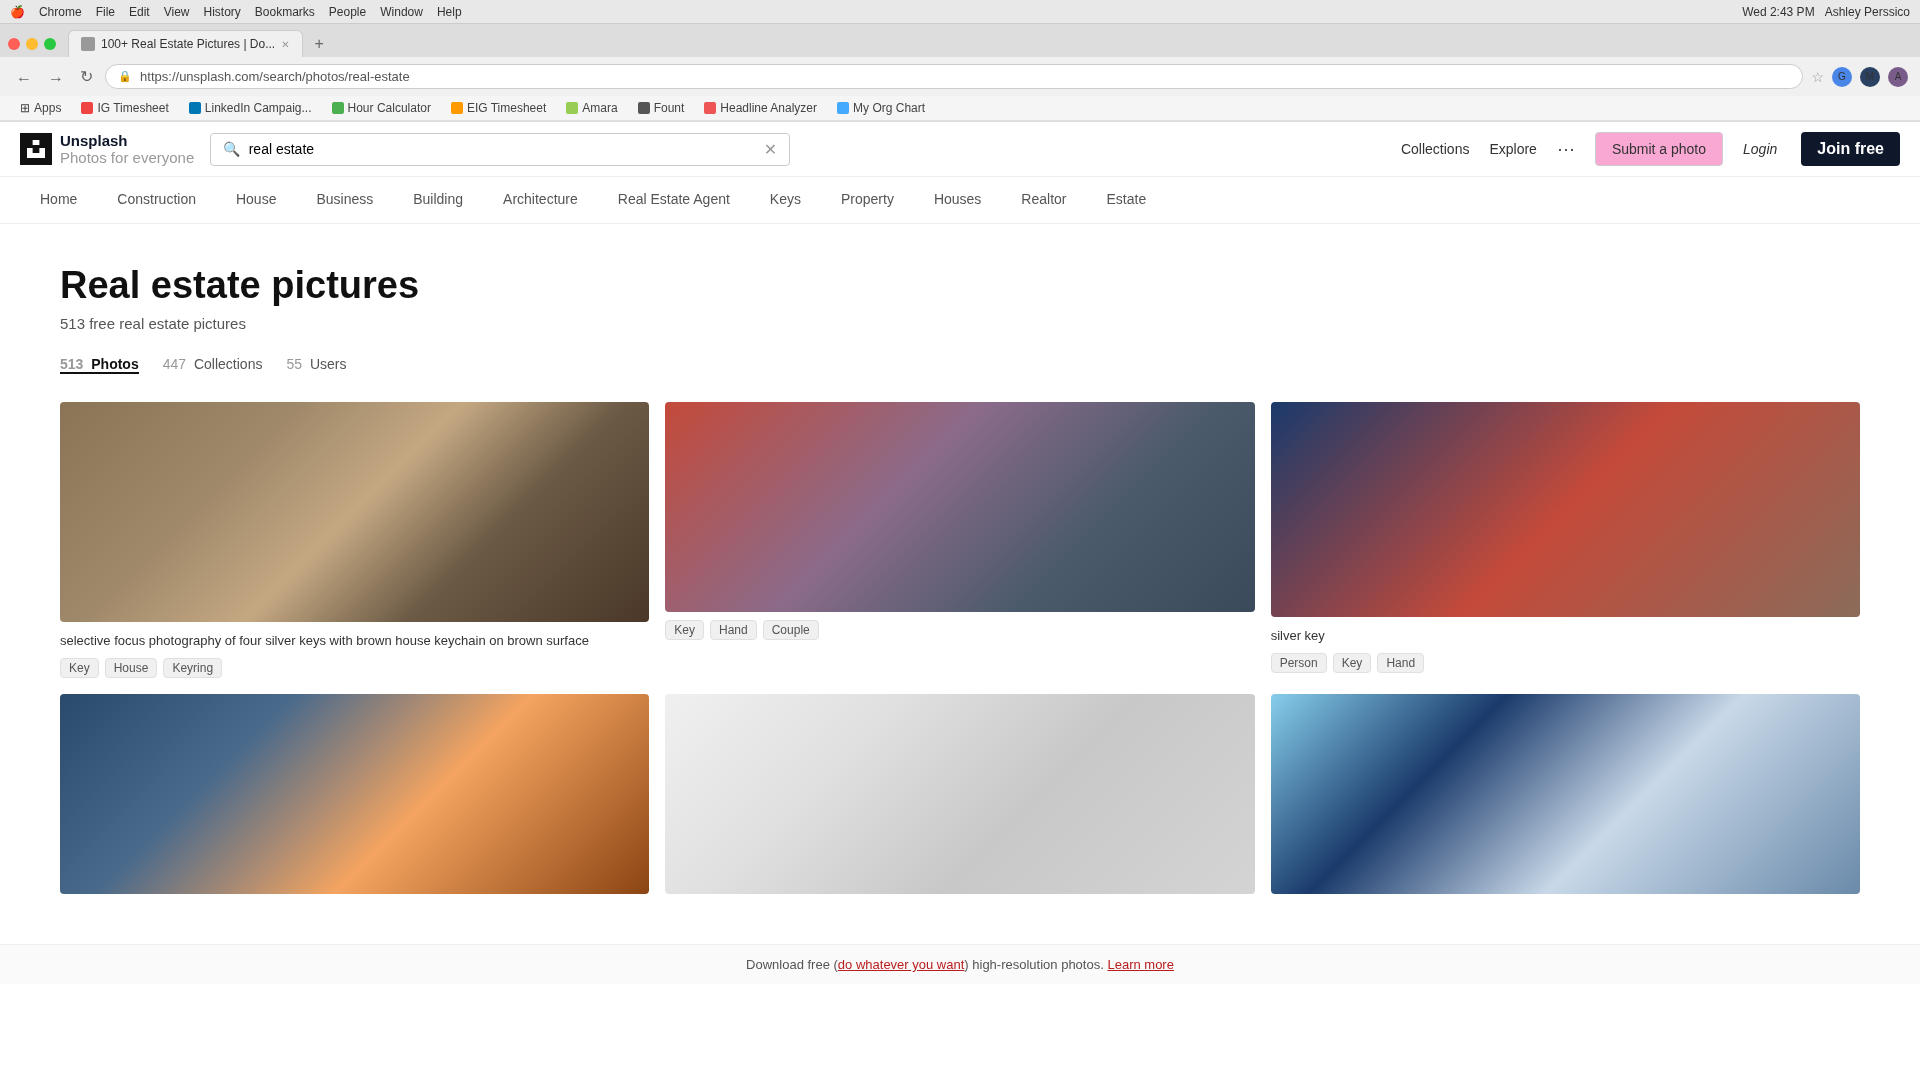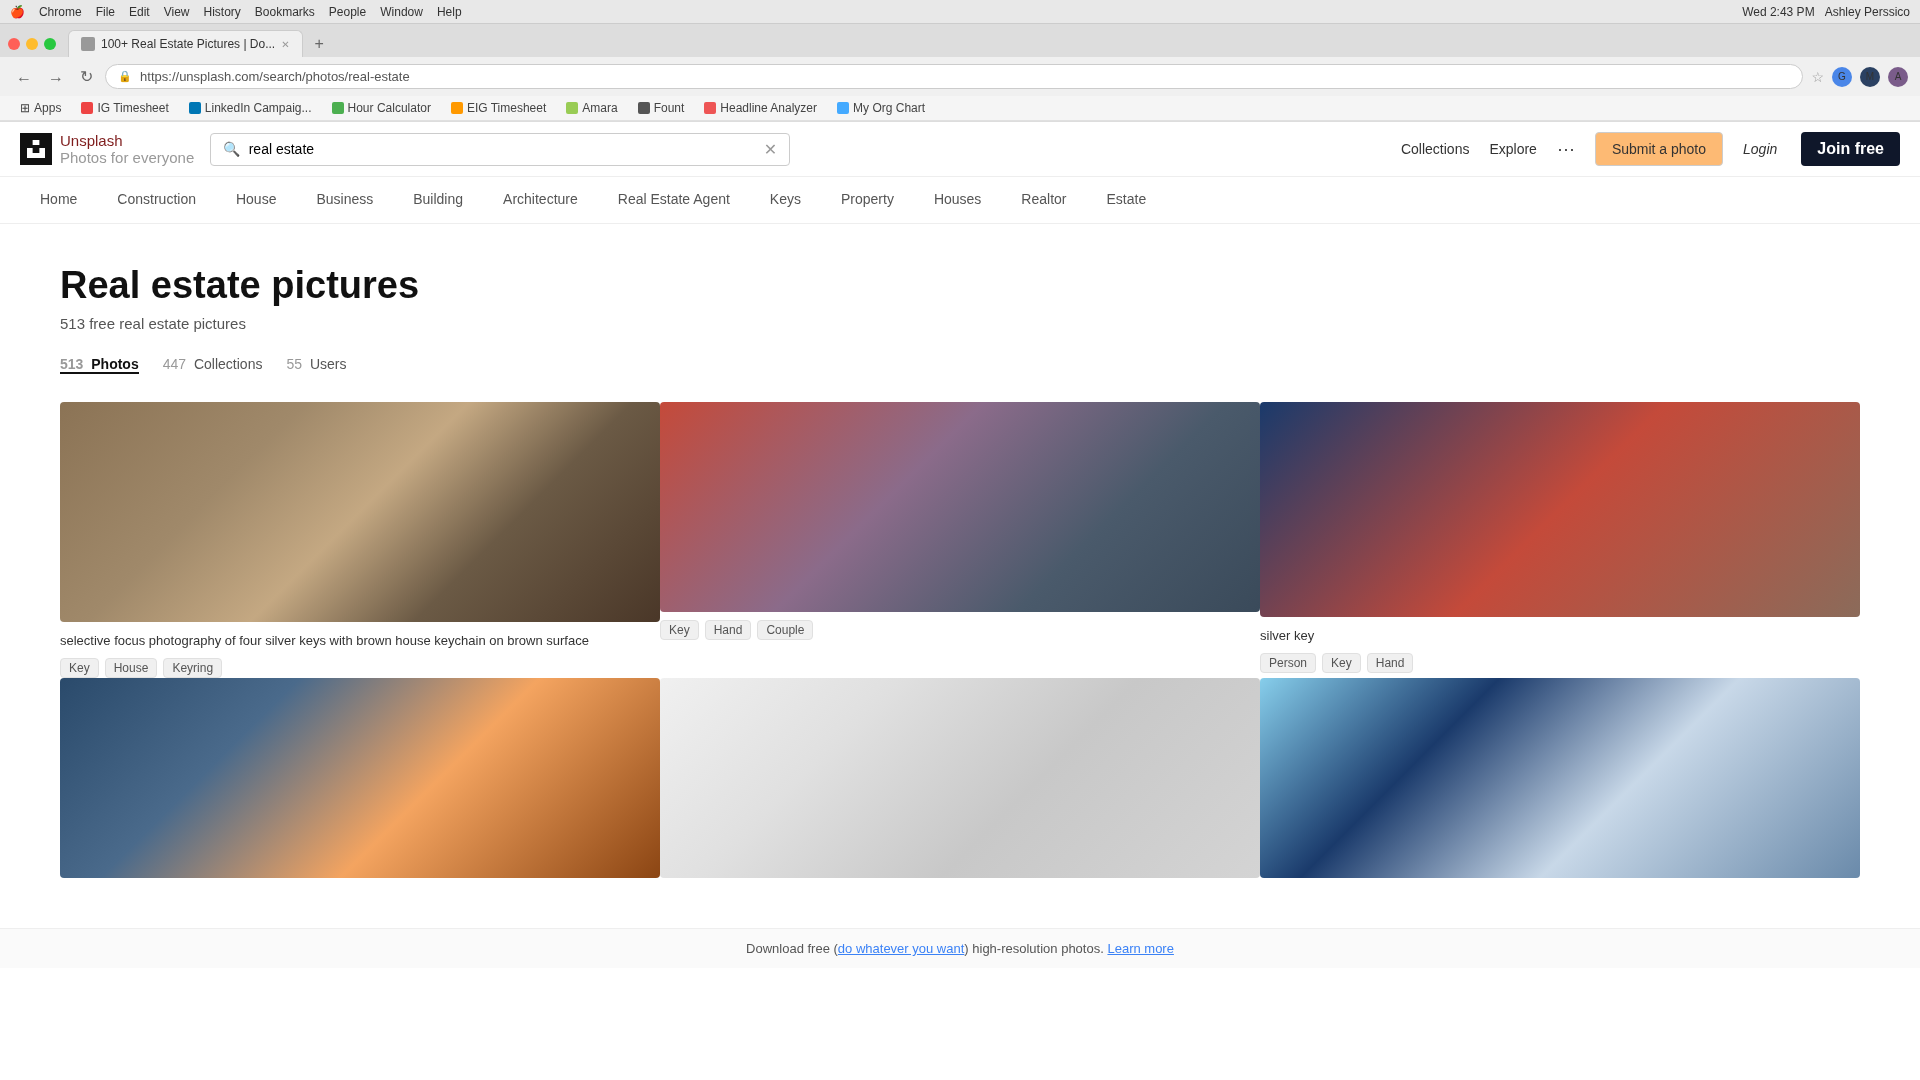--- a/index.html
+++ b/index.html
@@ -76,36 +76,36 @@
     .unsplash-header {
       display: flex; align-items: center; padding: 10px 20px; gap: 16px; border-bottom: 1px solid #eee;
     }
     .logo { display: flex; align-items: center; gap: 8px; cursor: pointer; }
     .logo-icon {
       width: 32px; height: 32px; background: #111;
       display: flex; align-items: center; justify-content: center;
     }
     .logo-icon svg { fill: white; width: 18px; height: 18px; }
     .logo-text { display: flex; flex-direction: column; }
-    .logo-name { font-size: 15px; font-weight: 400; color: #7f1d1d; }
+    .logo-name { font-size: 15px; font-weight: 700; color: #0f172a; }
     .logo-sub { font-size: 15px; color: #999; }
 
     .search-bar {
       flex: 1; max-width: 580px; display: flex; align-items: center;
       border: 1px solid #ccc; border-radius: 4px; padding: 6px 12px; gap: 8px;
     }
     .search-bar input { flex: 1; border: none; outline: none; font-size: 14px; }
     .search-clear { background: none; border: none; cursor: pointer; color: #999; font-size: 16px; }
 
     .header-nav { display: flex; align-items: center; gap: 20px; margin-left: auto; }
     .header-nav-link { font-size: 14px; color: #333; cursor: pointer; text-decoration: none; }
     .header-nav-more { font-size: 18px; color: #333; cursor: pointer; }
     .header-btn-outline {
       padding: 8px 16px; border: 1px solid #ccc; border-radius: 4px;
-      background: #fdba74; font-size: 14px; cursor: pointer; color: #333;
+      background: #f9a8d4; font-size: 14px; cursor: pointer; color: #333;
     }
     .header-btn-login { background: none; border: none; font-size: 14px; cursor: pointer; color: #333; margin-right: 4px; font-style: italic; }
     .header-btn-green {
       padding: 8px 16px; background: #0f172a; border: none; border-radius: 4px;
       color: #fff; font-size: 16px; font-weight: 600; cursor: pointer;
     }
 
     
     .category-nav {
       display: flex; align-items: center; border-bottom: 1px solid #eee;
@@ -124,20 +124,21 @@
 
     .results-tabs { display: flex; gap: 24px; margin-bottom: 28px; }
     .results-tab { font-size: 14px; color: #555; cursor: pointer; padding-bottom: 0; }
     .results-tab.active { color: #111; font-weight: 600; border-bottom: 2px solid #111; }
     .results-count { color: #999; margin-right: 4px; }
 
     
     .photo-grid {
       display: grid;
       grid-template-columns: repeat(3, 1fr);
+      gap: 16px;
     }
     .photo-card { cursor: pointer; }
     .photo-img {
       width: 100%; border-radius: 4px; overflow: hidden;
       background: #ccc; position: relative;
     }
     
     .img-keys1 { height: 220px; background: linear-gradient(135deg, #8b7355 0%, #a0896a 30%, #c4a882 50%, #6b5a45 70%, #4a3728 100%); }
     .img-keys2 { height: 210px; background: linear-gradient(135deg, #c44a3a 0%, #8b6b8a 40%, #4a5a6b 70%, #3a4a5a 100%); }
     .img-keys3 { height: 215px; background: linear-gradient(135deg, #1a3a6b 0%, #c44a3a 50%, #8b6b5a 100%); }
@@ -150,21 +151,21 @@
     .photo-tag {
       font-size: 12px; color: #555; background: #f0f0f0; border: 1px solid #e0e0e0;
       border-radius: 4px; padding: 2px 8px; cursor: pointer;
     }
 
     
     .download-bar {
       text-align: center; padding: 12px; font-size: 13px; color: #555;
       background: #fafafa; border-top: 1px solid #eee; margin-top: 20px;
     }
-    .download-bar a { color: #3b82f6; text-decoration: underline; cursor: pointer; }
+    .download-bar a { color: #b91c1c; text-decoration: underline; cursor: pointer; }
 
     
     .icon-search { color: #999; font-size: 14px; }
   </style>
 </head>
 <body>
 
 <div class="mac-bar">
   <div class="mac-bar-left">
     <span>🍎</span>

